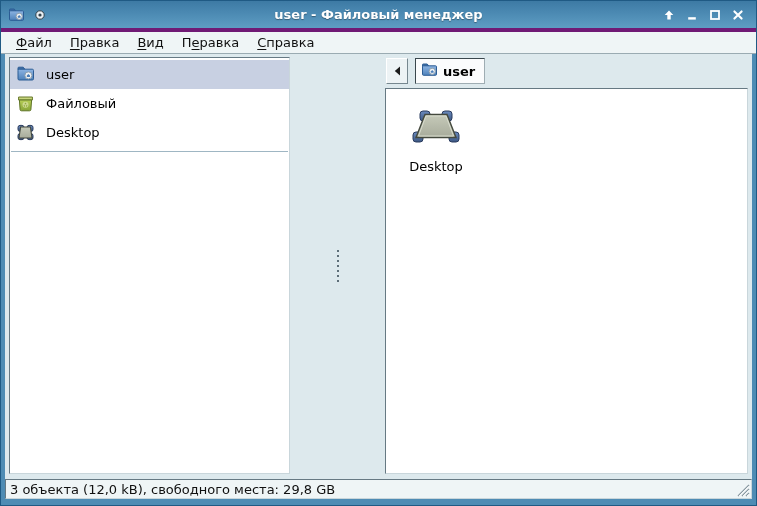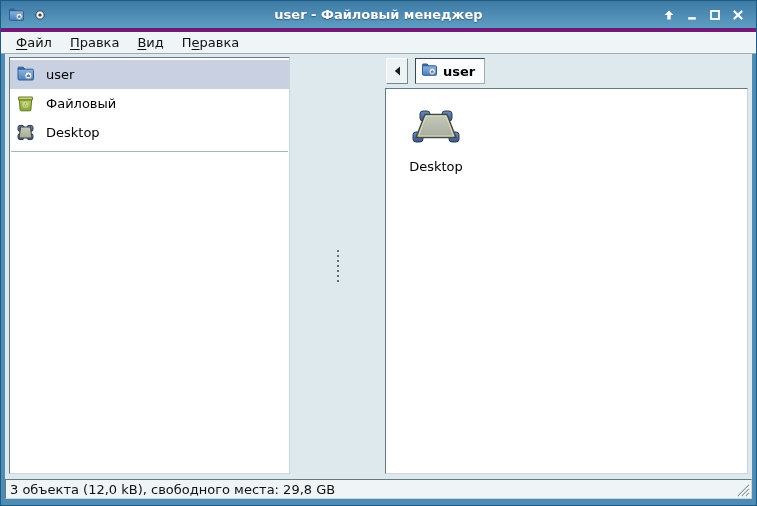--- a/index.html
+++ b/index.html
@@ -180,20 +180,21 @@
         </svg>
       </span>
     </div>
   </div>
 
   <div class="menubar">
     <span class="menu-item"><span class="mnpre"></span><span class="mn">Ф</span><span>айл</span></span>
     <span class="menu-item"><span class="mnpre"></span><span class="mn">П</span><span>равка</span></span>
     <span class="menu-item"><span class="mnpre"></span><span class="mn">В</span><span>ид</span></span>
     <span class="menu-item"><span class="mnpre">П</span><span class="mn">е</span><span>равка</span></span>
+    <span class="menu-item"><span class="mnpre"></span><span class="mn">С</span><span>правка</span></span>
   </div>
 
   <div class="frame-inner">
     <div class="content">
 
       <div class="sidebar sunken">
 
         <div class="side-item selected">
           <span class="icon18">
             <svg viewBox="0 0 19 17" width="19" height="17">

